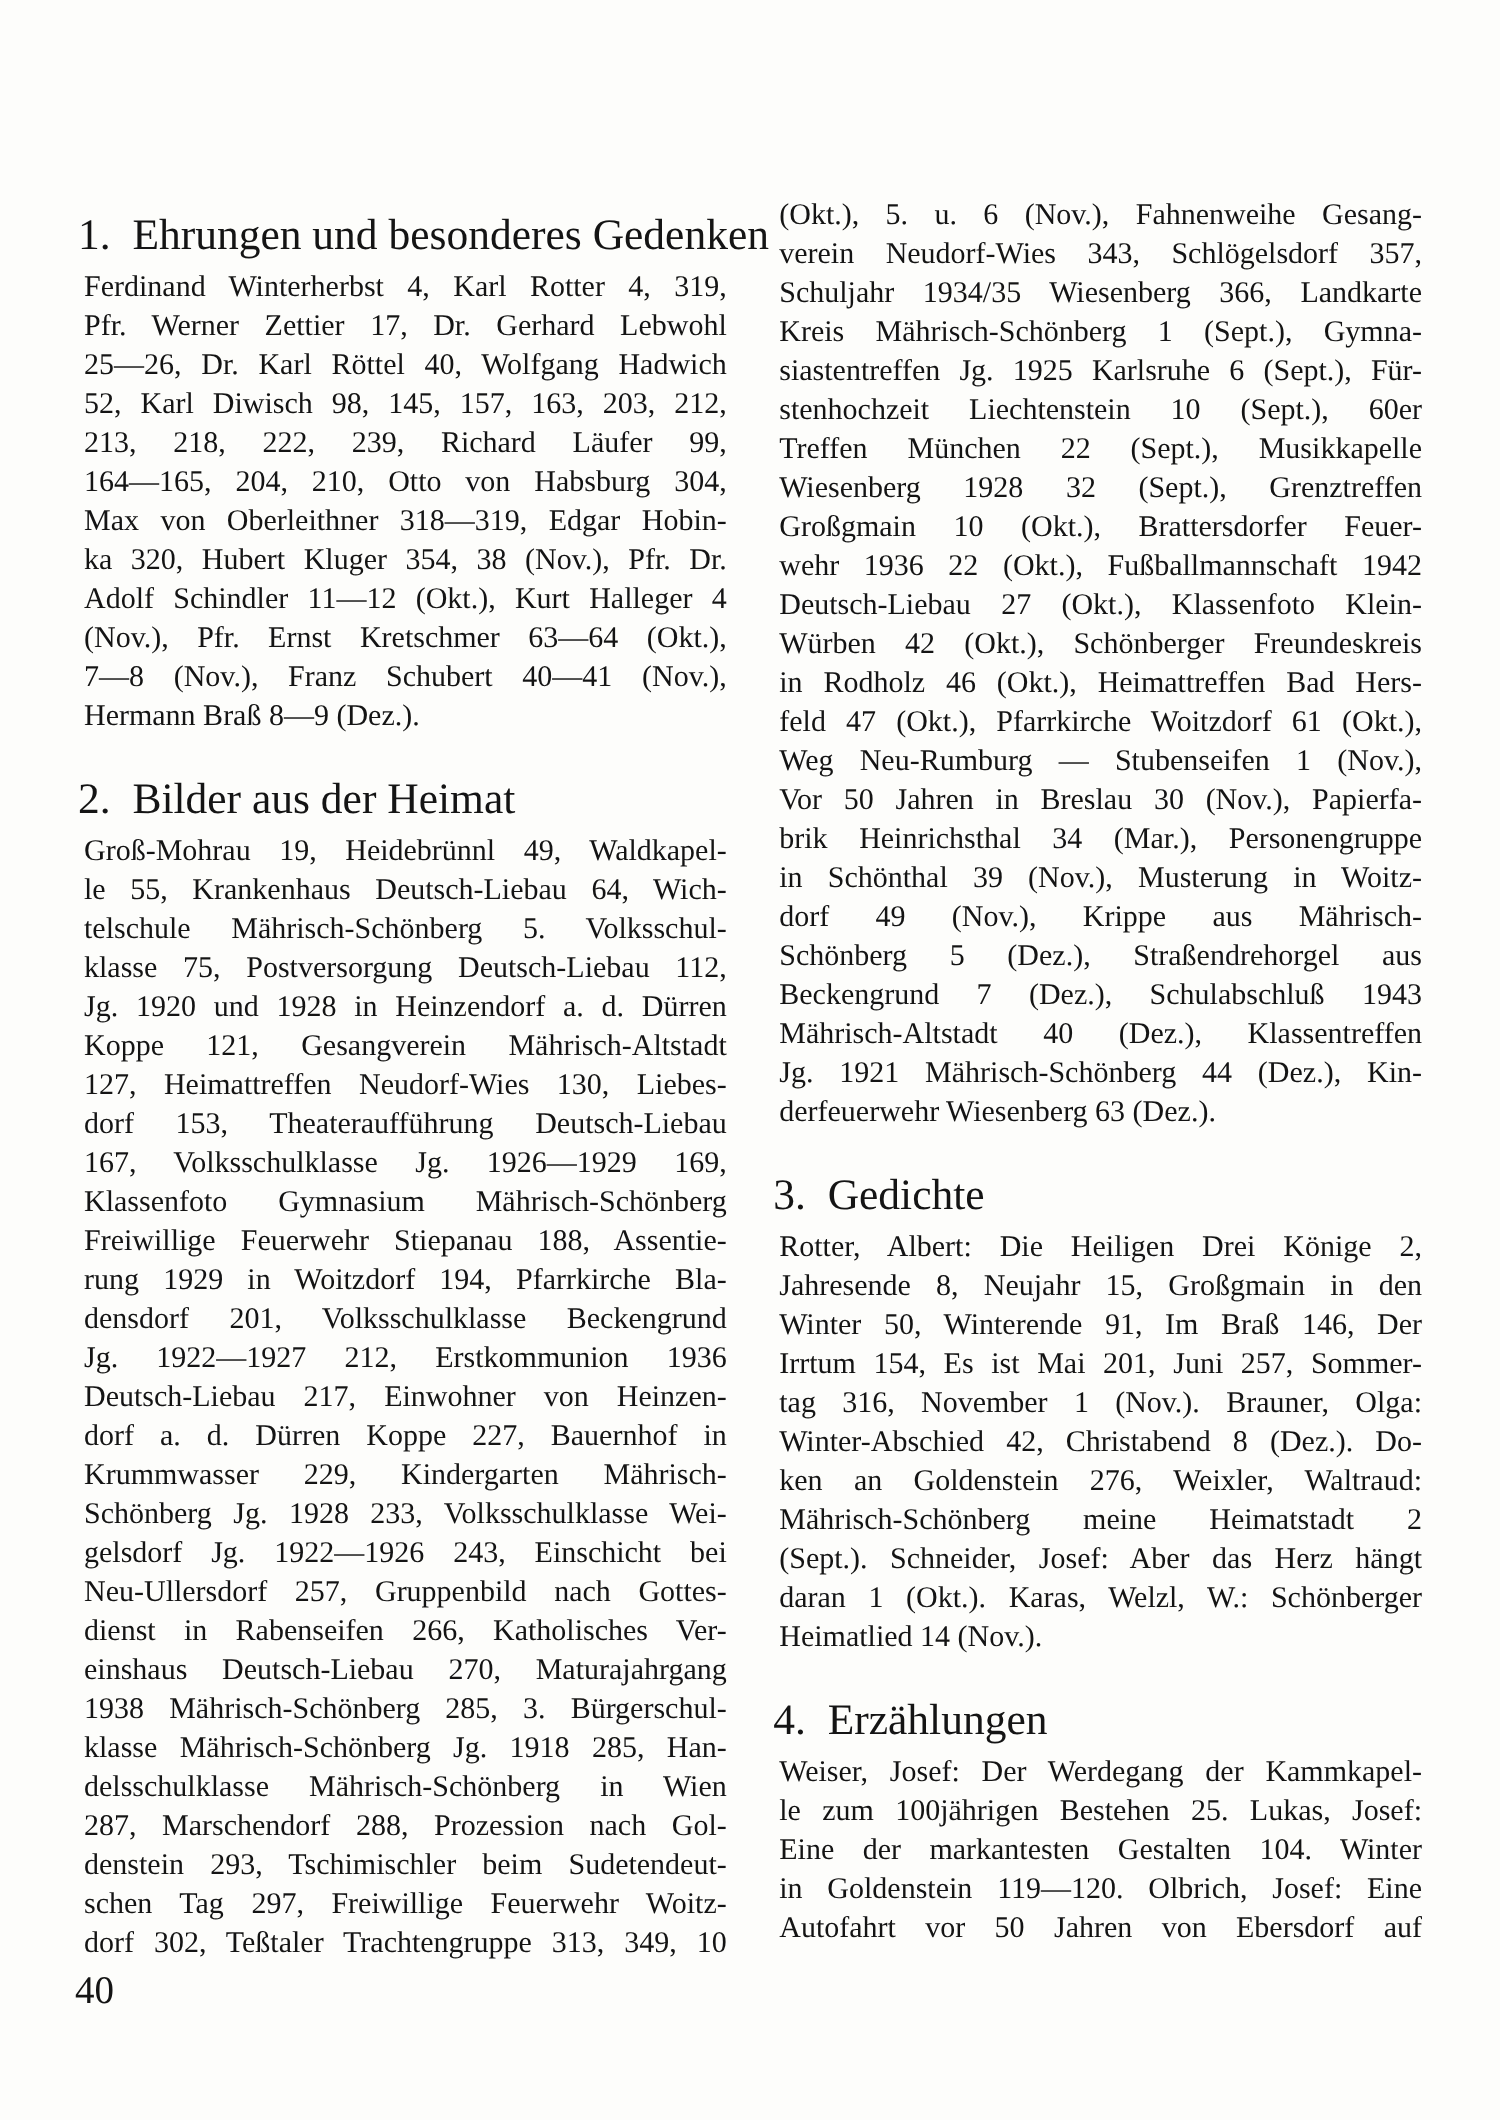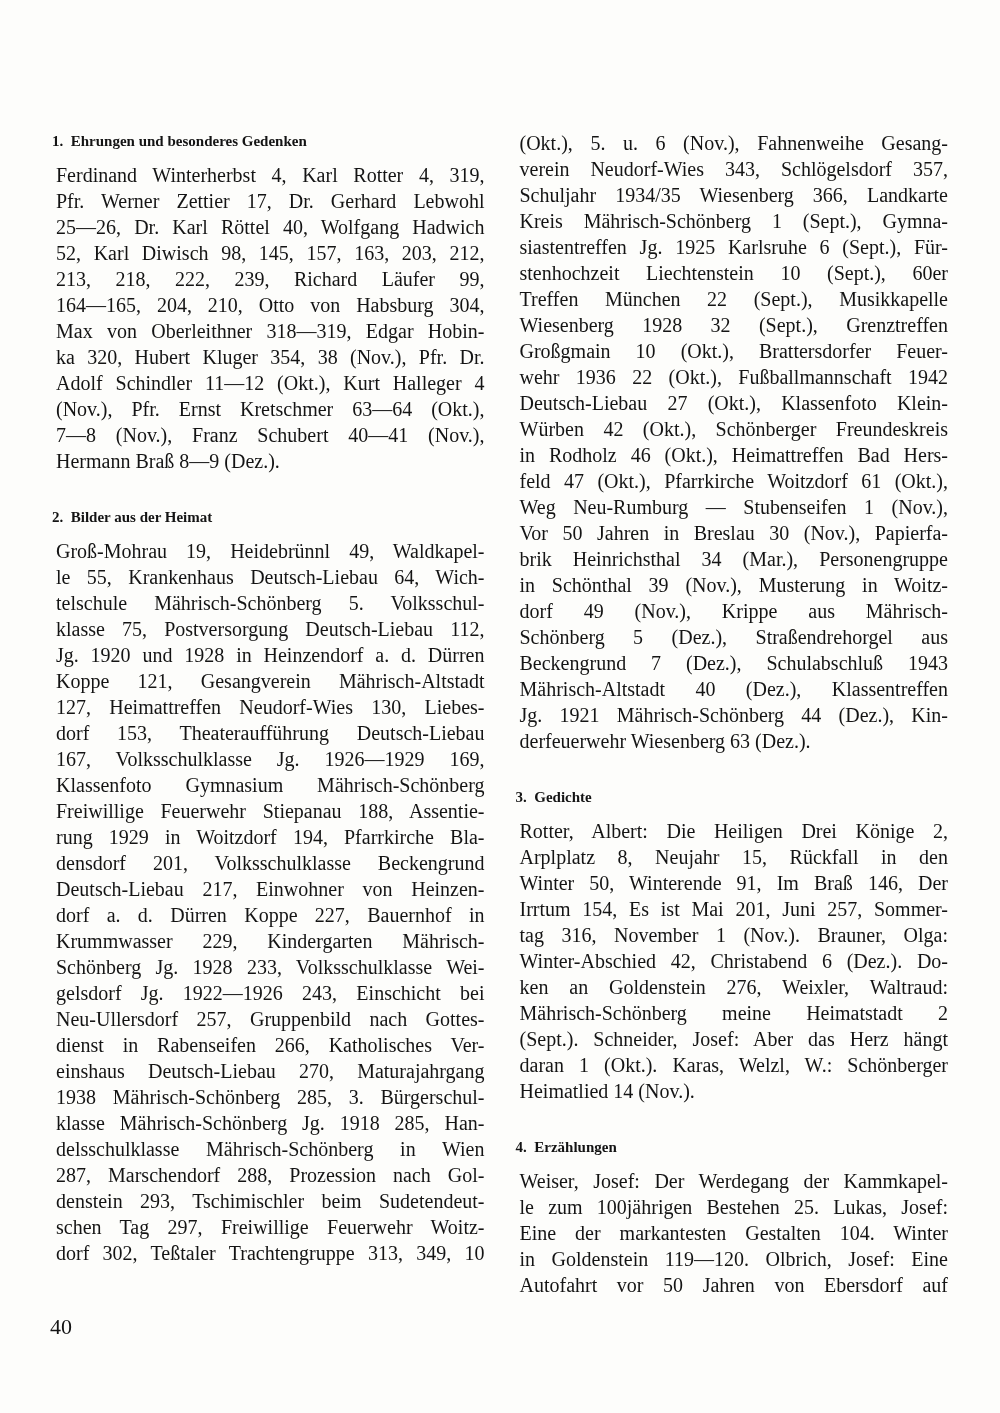--- a/index.html
+++ b/index.html
@@ -19,40 +19,40 @@
   .content {
     position: absolute;
     left: 52px;
     top: 126px;
     width: 900px;
     display: flex;
     gap: 27px;
   }
   .column { flex: 1 1 0; min-width: 0; }
   .heading {
-    font-weight: 700;
-    font-size: 15px;
+    font-weight: 400;
+    font-size: 29px;
     line-height: 30px;
-    margin: 0 0 6px 0;
+    margin: 16px 0 6px 0;
     white-space: nowrap;
   }
   .para { margin: 4px; }
   .para + .heading { margin-top: 28px; }
   .line {
     font-size: 20px;
     line-height: 26px;
     text-align: justify;
     text-align-last: justify;
   }
   .line.endline { text-align-last: left; }
   .pagenum {
     position: absolute;
     left: 50px;
     top: 1314px;
-    font-size: 22px;
+    font-size: 26px;
     line-height: 26px;
   }
 </style>
 </head>
 <body>
 
 <div class="page">
   <div class="content">
     <div class="column">
         <div class="heading">1. Ehrungen und besonderes Gedenken</div>
@@ -78,20 +78,21 @@
           <div class="line">klasse 75, Postversorgung Deutsch-Liebau 112,</div>
           <div class="line">Jg. 1920 und 1928 in Heinzendorf a. d. Dürren</div>
           <div class="line">Koppe 121, Gesangverein Mährisch-Altstadt</div>
           <div class="line">127, Heimattreffen Neudorf-Wies 130, Liebes-</div>
           <div class="line">dorf 153, Theateraufführung Deutsch-Liebau</div>
           <div class="line">167, Volksschulklasse Jg. 1926—1929 169,</div>
           <div class="line">Klassenfoto Gymnasium Mährisch-Schönberg</div>
           <div class="line">Freiwillige Feuerwehr Stiepanau 188, Assentie-</div>
           <div class="line">rung 1929 in Woitzdorf 194, Pfarrkirche Bla-</div>
           <div class="line">densdorf 201, Volksschulklasse Beckengrund</div>
+          <div class="line">Jg. 1922—1927 212, Erstkommunion 1936</div>
           <div class="line">Deutsch-Liebau 217, Einwohner von Heinzen-</div>
           <div class="line">dorf a. d. Dürren Koppe 227, Bauernhof in</div>
           <div class="line">Krummwasser 229, Kindergarten Mährisch-</div>
           <div class="line">Schönberg Jg. 1928 233, Volksschulklasse Wei-</div>
           <div class="line">gelsdorf Jg. 1922—1926 243, Einschicht bei</div>
           <div class="line">Neu-Ullersdorf 257, Gruppenbild nach Gottes-</div>
           <div class="line">dienst in Rabenseifen 266, Katholisches Ver-</div>
           <div class="line">einshaus Deutsch-Liebau 270, Maturajahrgang</div>
           <div class="line">1938 Mährisch-Schönberg 285, 3. Bürgerschul-</div>
           <div class="line">klasse Mährisch-Schönberg Jg. 1918 285, Han-</div>
@@ -125,25 +126,25 @@
           <div class="line">dorf 49 (Nov.), Krippe aus Mährisch-</div>
           <div class="line">Schönberg 5 (Dez.), Straßendrehorgel aus</div>
           <div class="line">Beckengrund 7 (Dez.), Schulabschluß 1943</div>
           <div class="line">Mährisch-Altstadt 40 (Dez.), Klassentreffen</div>
           <div class="line">Jg. 1921 Mährisch-Schönberg 44 (Dez.), Kin-</div>
           <div class="line endline">derfeuerwehr Wiesenberg 63 (Dez.).</div>
         </div>
         <div class="heading">3. Gedichte</div>
         <div class="para">
           <div class="line">Rotter, Albert: Die Heiligen Drei Könige 2,</div>
-          <div class="line">Arplplatz 8, Neujahr 15, Rückfall in den</div>
+          <div class="line">Jahresende 8, Neujahr 15, Großgmain in den</div>
           <div class="line">Winter 50, Winterende 91, Im Braß 146, Der</div>
           <div class="line">Irrtum 154, Es ist Mai 201, Juni 257, Sommer-</div>
           <div class="line">tag 316, November 1 (Nov.). Brauner, Olga:</div>
-          <div class="line">Winter-Abschied 42, Christabend 6 (Dez.). Do-</div>
+          <div class="line">Winter-Abschied 42, Christabend 8 (Dez.). Do-</div>
           <div class="line">ken an Goldenstein 276, Weixler, Waltraud:</div>
           <div class="line">Mährisch-Schönberg meine Heimatstadt 2</div>
           <div class="line">(Sept.). Schneider, Josef: Aber das Herz hängt</div>
           <div class="line">daran 1 (Okt.). Karas, Welzl, W.: Schönberger</div>
           <div class="line endline">Heimatlied 14 (Nov.).</div>
         </div>
         <div class="heading">4. Erzählungen</div>
         <div class="para">
           <div class="line">Weiser, Josef: Der Werdegang der Kammkapel-</div>
           <div class="line">le zum 100jährigen Bestehen 25. Lukas, Josef:</div>

